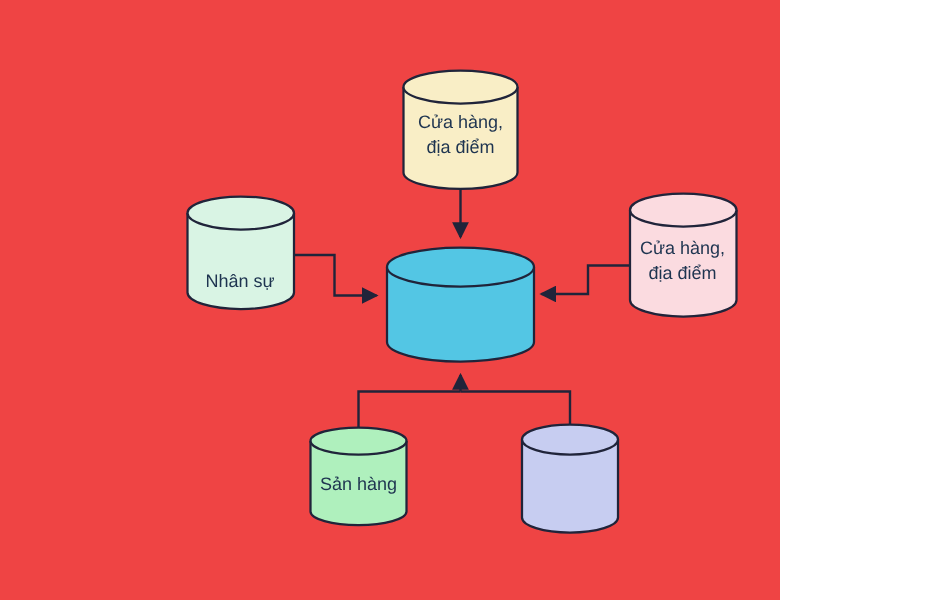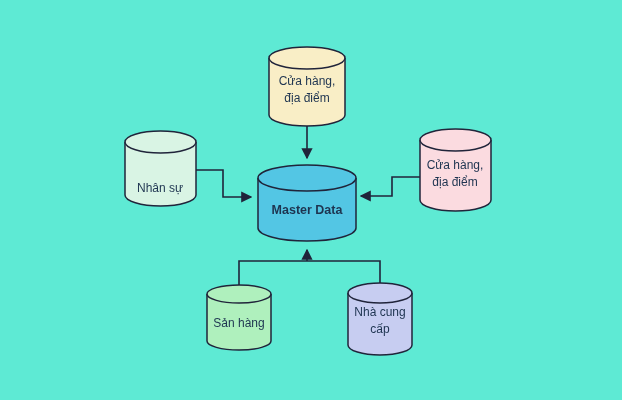--- a/index.html
+++ b/index.html
@@ -1,20 +1,20 @@
 <!DOCTYPE html>
 <html style="--stroke: #20243a; --text: #1e3450;"><head>
 <meta charset="utf-8">
 <style>
   html, body { margin: 0; padding: 0; background: #ffffff; }
   .stage {
     position: relative;
-    width: 622px;
+    width: 520px;
     height: 400px;
-    background: #5eead4;
+    background: #ef4444;
     font-family: "Liberation Sans", sans-serif;
     overflow: hidden;
   }
   svg.diagram { position: absolute; left: 0; top: 0; }
   svg.diagram path.shape, svg.diagram ellipse.shape {
     stroke: var(--stroke, #20243a);
     stroke-width: 1.5;
   }
   svg.diagram path.arrow {
     stroke: var(--stroke, #20243a);
@@ -82,17 +82,14 @@
     <path class="arrow" d="M 239 285 V 261 H 307"></path>
     <path class="arrow" d="M 380 283 V 261 H 307"></path>
     <path class="arrow" d="M 307 261 V 250" marker-end="url(#ah)"></path>
   </svg>
 
   <div class="label" style="left:307px; top:90px;">Cửa hàng,
 địa điểm</div>
   <div class="label" style="left:160px; top:188px;">Nhân sự</div>
   <div class="label" style="left:455px; top:174px;">Cửa hàng,
 địa điểm</div>
-  <div class="label bold" style="left:307px; top:211px;">Master Data</div>
   <div class="label" style="left:239px; top:323px;">Sản hàng</div>
-  <div class="label" style="left:380px; top:321px;">Nhà cung
-cấp</div>
 </div>
 
 </body></html>

